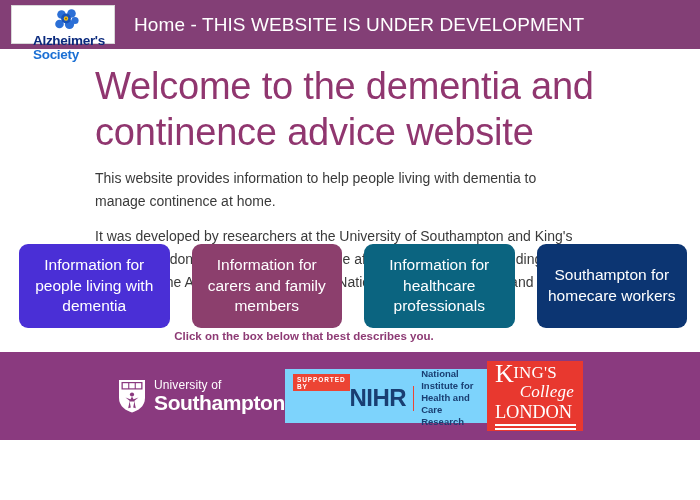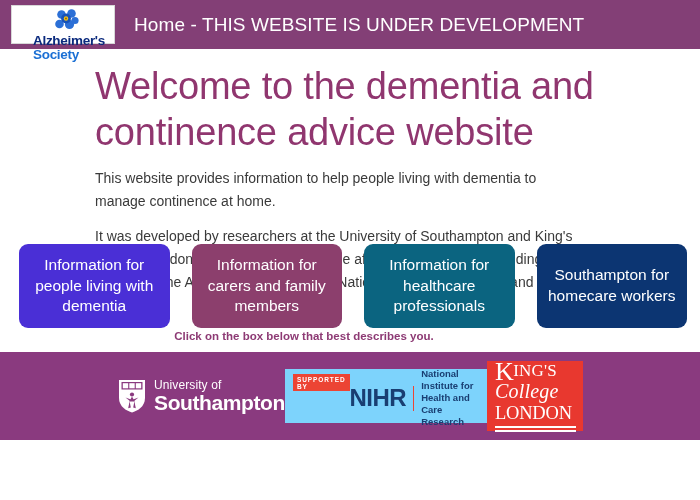--- a/index.html
+++ b/index.html
@@ -245,22 +245,22 @@
     font-weight: normal;
     letter-spacing: -0.5px;
   }
   .kcl-ings {
     font-size: 17px;
     letter-spacing: 0.2px;
     padding-top: 3px;
   }
   .kcl-college {
     font-style: italic;
-    font-size: 20px;
-    text-align: left;
+    font-size: 17px;
+    text-align: right;
     margin-top: -5px;
     padding-right: 2px;
     letter-spacing: 0.2px;
   }
   .kcl-london {
     font-size: 18.5px;
     letter-spacing: -0.2px;
     margin-top: 1px;
     line-height: 1;
   }

